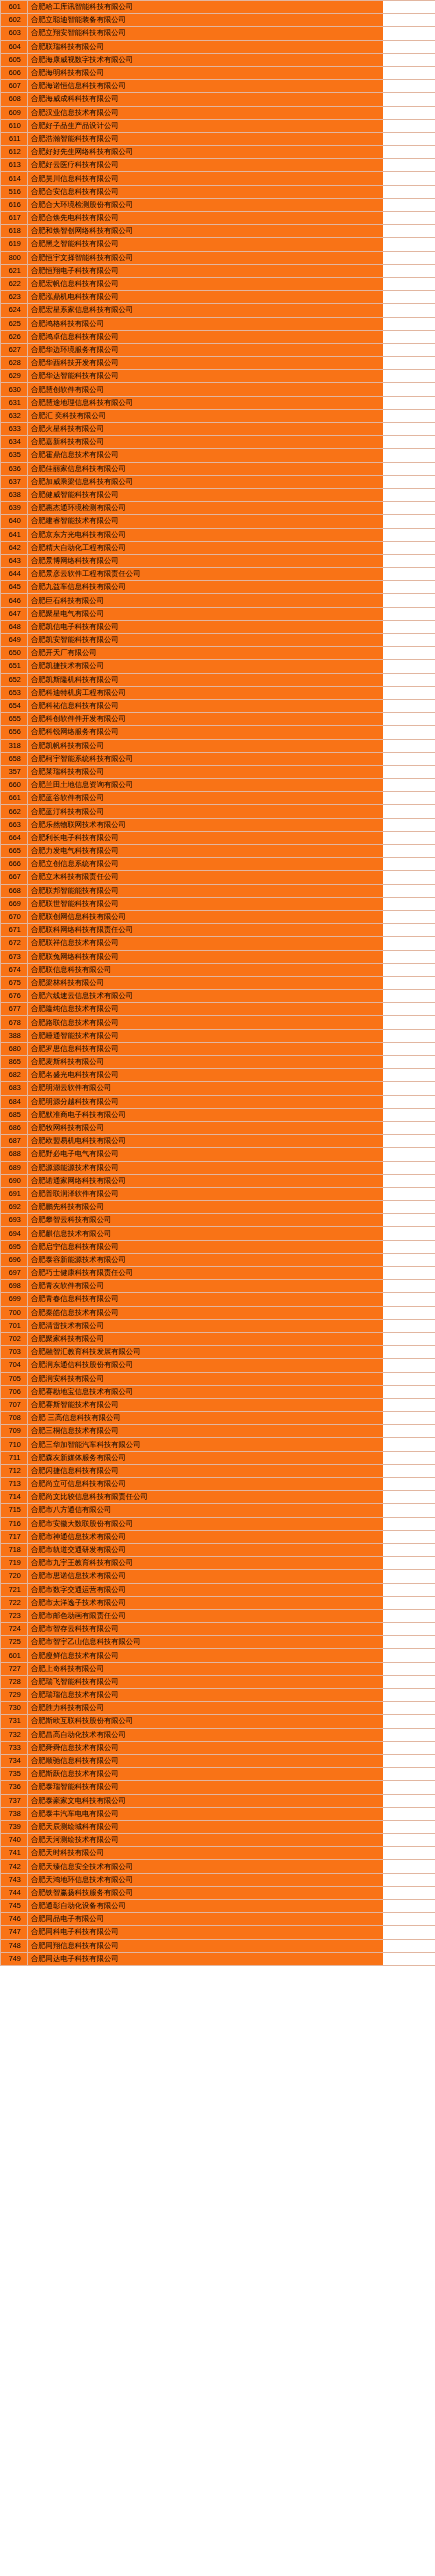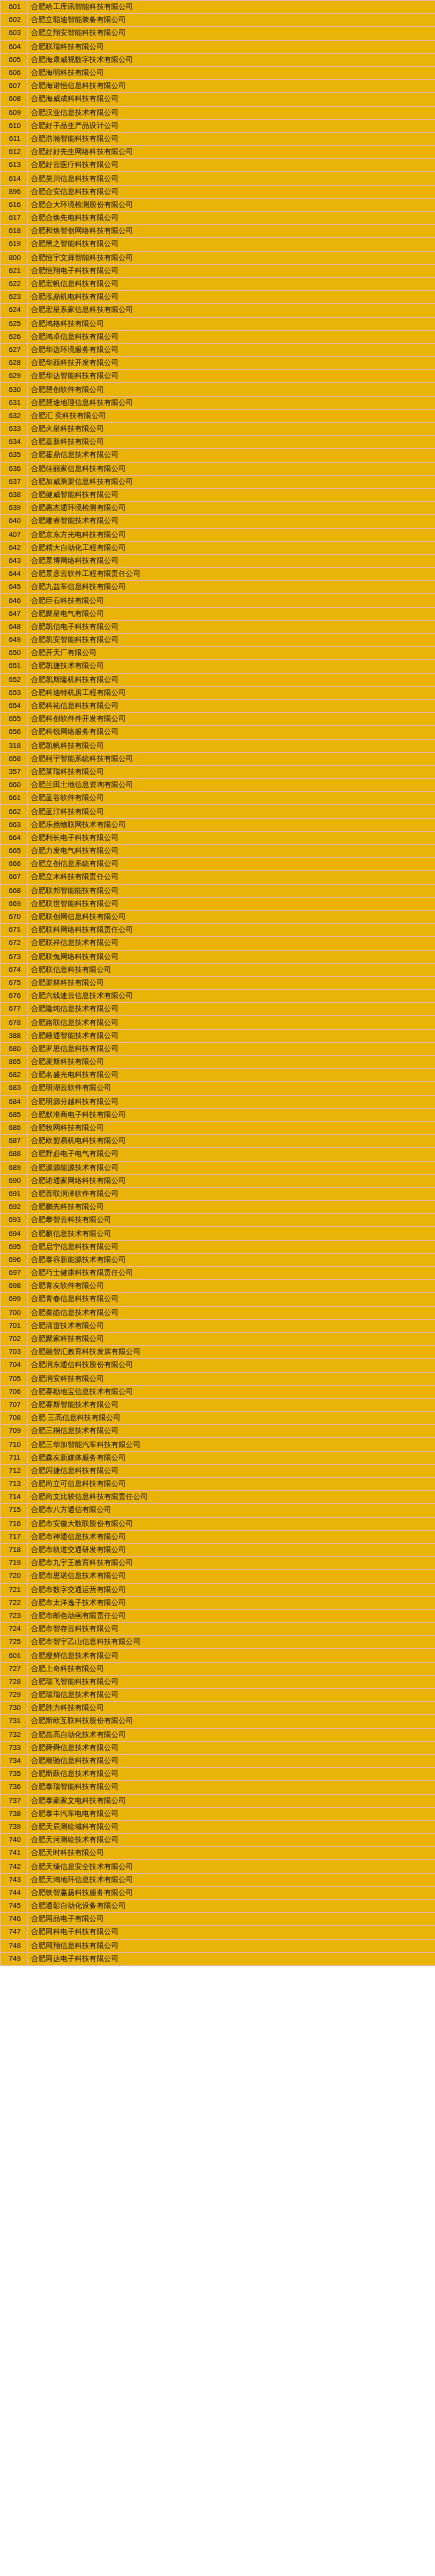--- a/index.html
+++ b/index.html
@@ -4,23 +4,23 @@
 <style>
   html, body {
     margin: 0;
     padding: 0;
     background: #ffffff;
   }
   body {
     font-family: "Liberation Sans", sans-serif;
   }
   .sheet {
-    width: 435px;
+    width: 383px;
     position: relative;
-    background: #eab308;
+    background: #f97316;
   }
   table.listing {
     border-collapse: collapse;
     width: 435px;
     table-layout: fixed;
   }
   table.listing tr {
     height: 13.2px;
   }
   table.listing td {
@@ -100,21 +100,21 @@
         </tr>
         <tr>
           <td class="idx">613</td>
           <td class="nm">合肥好云医疗科技有限公司</td>
         </tr>
         <tr>
           <td class="idx">614</td>
           <td class="nm">合肥昊川信息科技有限公司</td>
         </tr>
         <tr>
-          <td class="idx">896</td>
+          <td class="idx">516</td>
           <td class="nm">合肥合安信息科技有限公司</td>
         </tr>
         <tr>
           <td class="idx">616</td>
           <td class="nm">合肥合大环境检测股份有限公司</td>
         </tr>
         <tr>
           <td class="idx">617</td>
           <td class="nm">合肥合焕先电科技有限公司</td>
         </tr>
@@ -204,21 +204,21 @@
         </tr>
         <tr>
           <td class="idx">639</td>
           <td class="nm">合肥惠杰通环境检测有限公司</td>
         </tr>
         <tr>
           <td class="idx">640</td>
           <td class="nm">合肥建睿智能技术有限公司</td>
         </tr>
         <tr>
-          <td class="idx">407</td>
+          <td class="idx">641</td>
           <td class="nm">合肥京东方光电科技有限公司</td>
         </tr>
         <tr>
           <td class="idx">642</td>
           <td class="nm">合肥精大自动化工程有限公司</td>
         </tr>
         <tr>
           <td class="idx">643</td>
           <td class="nm">合肥景博网络科技有限公司</td>
         </tr>

